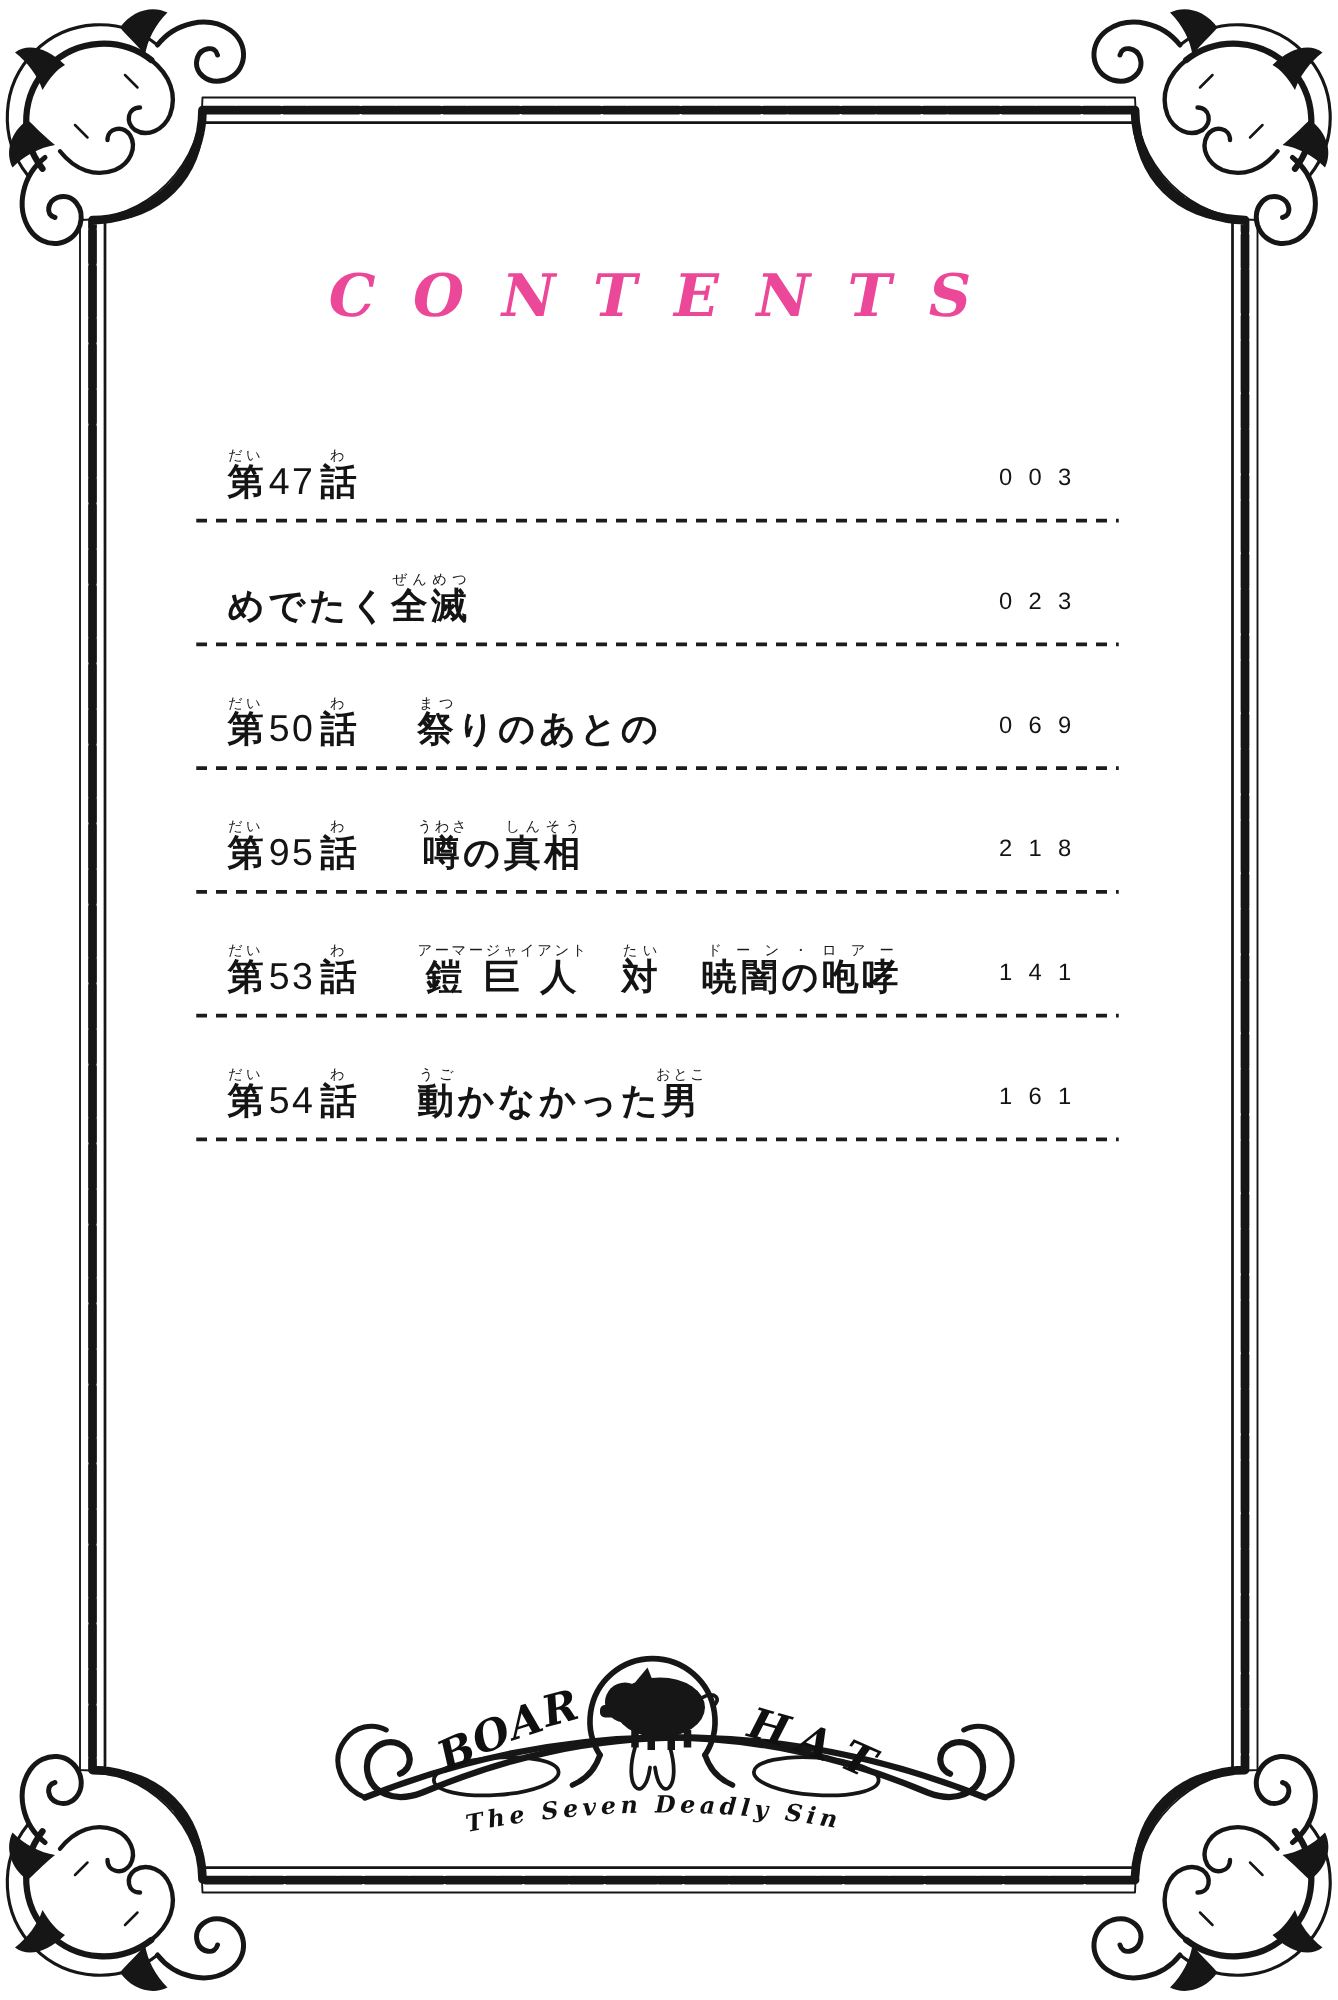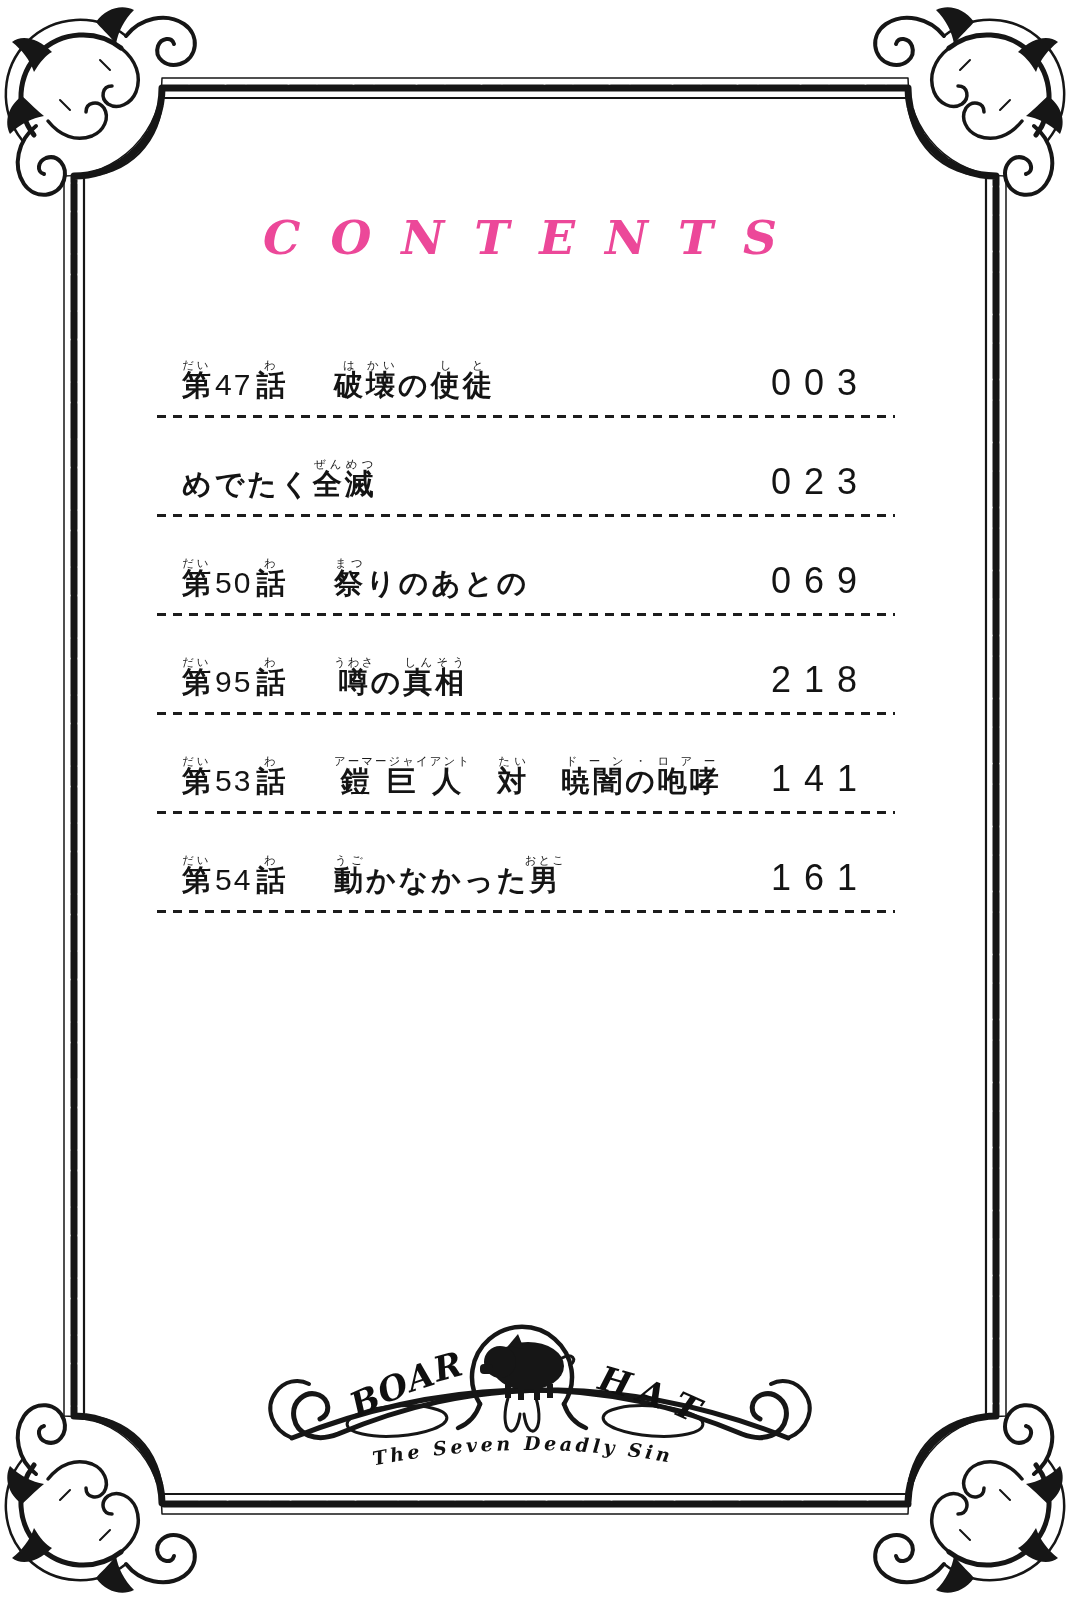--- a/index.html
+++ b/index.html
@@ -25,21 +25,21 @@
   .toc-row{position:relative;height:99px;}
   .row-line{position:absolute;left:0;right:0;bottom:0;height:3px;
     background:repeating-linear-gradient(90deg,#1c1c1c 0 9px,transparent 9px 16px);}
   .row-content{position:absolute;left:25px;right:0;bottom:12px;
     display:flex;align-items:center;white-space:nowrap;}
   .chap{display:inline-block;width:152px;font-weight:600;font-size:29px;}
   .chap-num{font-size:30px;font-weight:500;letter-spacing:2px;padding:0 4px;}
   .jp-title{flex:1;font-weight:600;font-size:29px;letter-spacing:3px;}
   ruby{ruby-position:over;}
   rt{font-size:11.5px;font-weight:500;letter-spacing:2px;color:#1a1a1a;}
-  .page-num{margin-left:auto;margin-right:25px;font-size:36px;font-weight:500;letter-spacing:13px;}
+  .page-num{margin-left:auto;margin-right:25px;font-size:19px;font-weight:500;letter-spacing:13px;}
 </style>
 </head>
 <body>
 
 <svg id="frame-svg" viewBox="0 0 1070 1600" xmlns="http://www.w3.org/2000/svg">
   <defs>
     <g id="corner-orn">
       <path class="ink" stroke-width="5" d="M121,48 A62,62 0 0 0 34,135"></path>
       <path class="ink" stroke-width="2.5" d="M126,36 A74,74 0 0 0 22,140"></path>
       <path class="ink" stroke-width="4" d="M126,36 C140,18 166,12 184,24 C200,35 198,58 180,64 C166,68 154,58 158,46 C161,38 172,36 174,44"></path>
@@ -108,21 +108,20 @@
     </text>
   </g>
 </svg>
 
 <div class="page-title">CONTENTS</div>
 
 <div class="toc">
     <div class="toc-row">
       <div class="row-content">
         <span class="chap"><ruby>第<rt>だい</rt></ruby><span class="chap-num">47</span><ruby>話<rt>わ</rt></ruby></span>
-        <span class="jp-title"><ruby>破<rt>は</rt></ruby><ruby>壊<rt>かい</rt></ruby><span>の</span><ruby>使<rt>し</rt></ruby><ruby>徒<rt>と</rt></ruby></span>
         <span class="page-num">003</span>
       </div>
       <div class="row-line"></div>
     </div>
     <div class="toc-row">
       <div class="row-content">
         <span class="jp-title"><span>めでたく</span><ruby>全<rt>ぜん</rt></ruby><ruby>滅<rt>めつ</rt></ruby></span>
         <span class="page-num">023</span>
       </div>
       <div class="row-line"></div>

